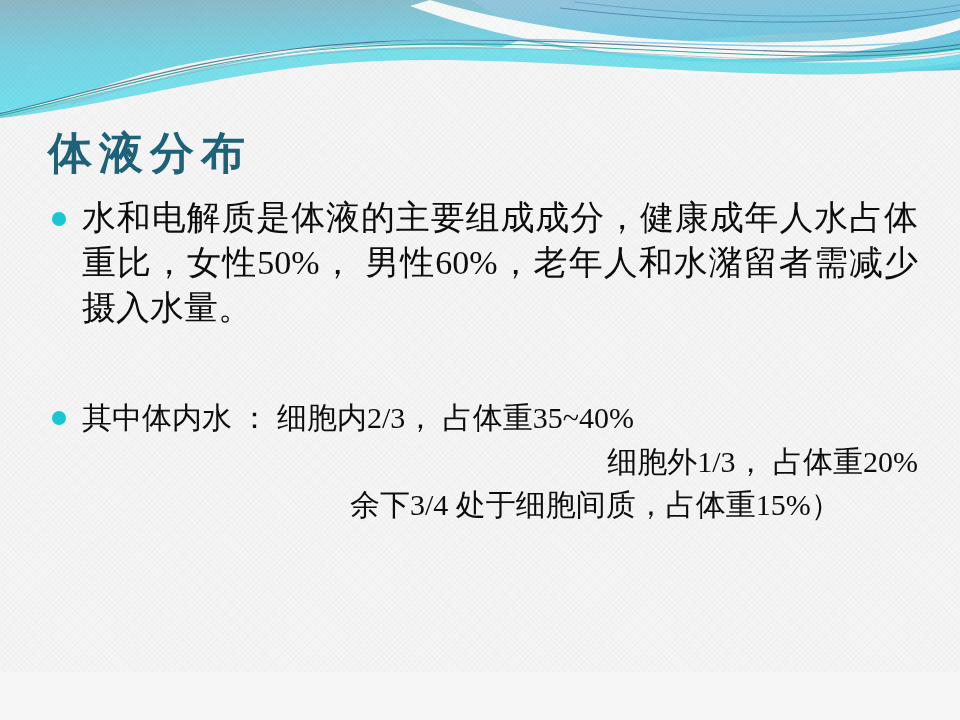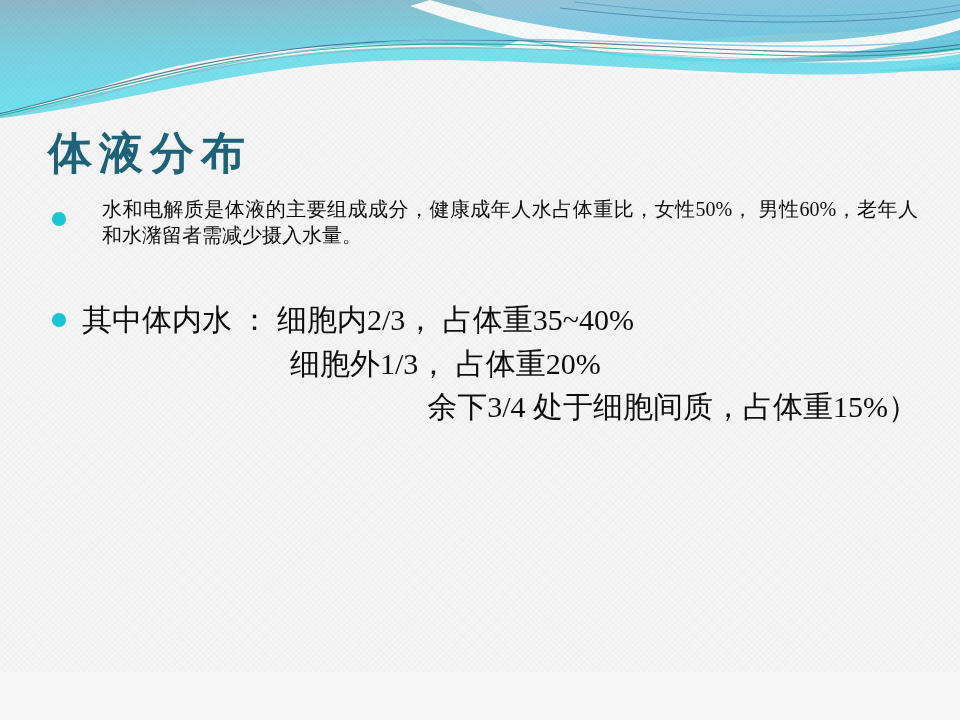--- a/index.html
+++ b/index.html
@@ -75,44 +75,43 @@
   }
   .bullet-dot {
     position: absolute;
     left: 52px;
     width: 14px;
     height: 14px;
     border-radius: 50%;
     background: #19c6d4;
   }
   .para {
-    font-size: 20px;
+    font-size: 34px;
     line-height: 1.32;
     color: #0d0d0d;
     text-align: justify;
     text-justify: inter-ideograph;
     letter-spacing: 0px;
-    margin-left: 20px;
   }
 
   #para1 .bullet-dot { top: 16px; }
   #para2 .bullet-dot { top: 14px; }
 
-  #block2 { margin-top: 50px; }
+  #block2 { margin-top: 66px; }
 
   .sub-line {
     font-size: 30px;
     line-height: 1.42;
     color: #0d0d0d;
     white-space: nowrap;
   }
   .indent-1 { padding-left: 200px; }
-  .indent-2 { padding-left: 208px; }
+  .indent-2 { padding-left: 208px; text-align: right; }
   .indent-3 { padding-left: 192px; }
-  .indent-4 { padding-left: 268px; text-align: right; }
+  .indent-4 { padding-left: 268px; }
 
   .lines-wrap { margin-top: 2px; }
 </style>
 </head>
 <body>
 
 <div id="slide" style="background: rgb(245, 245, 246);">
 
   <div id="banner">
     <svg width="960" height="118" viewBox="0 0 960 118" xmlns="http://www.w3.org/2000/svg" aria-hidden="true">

